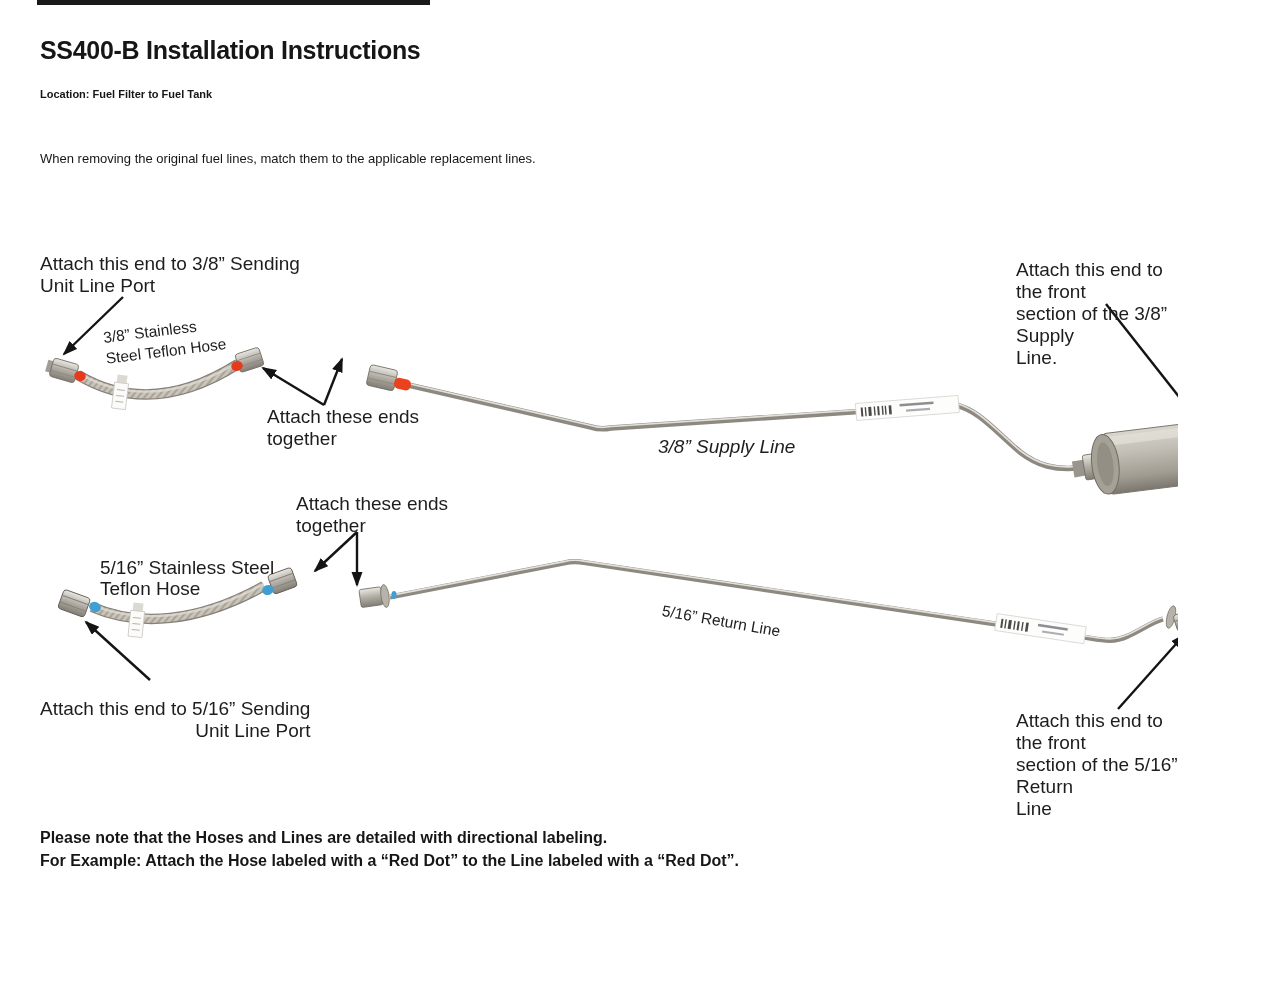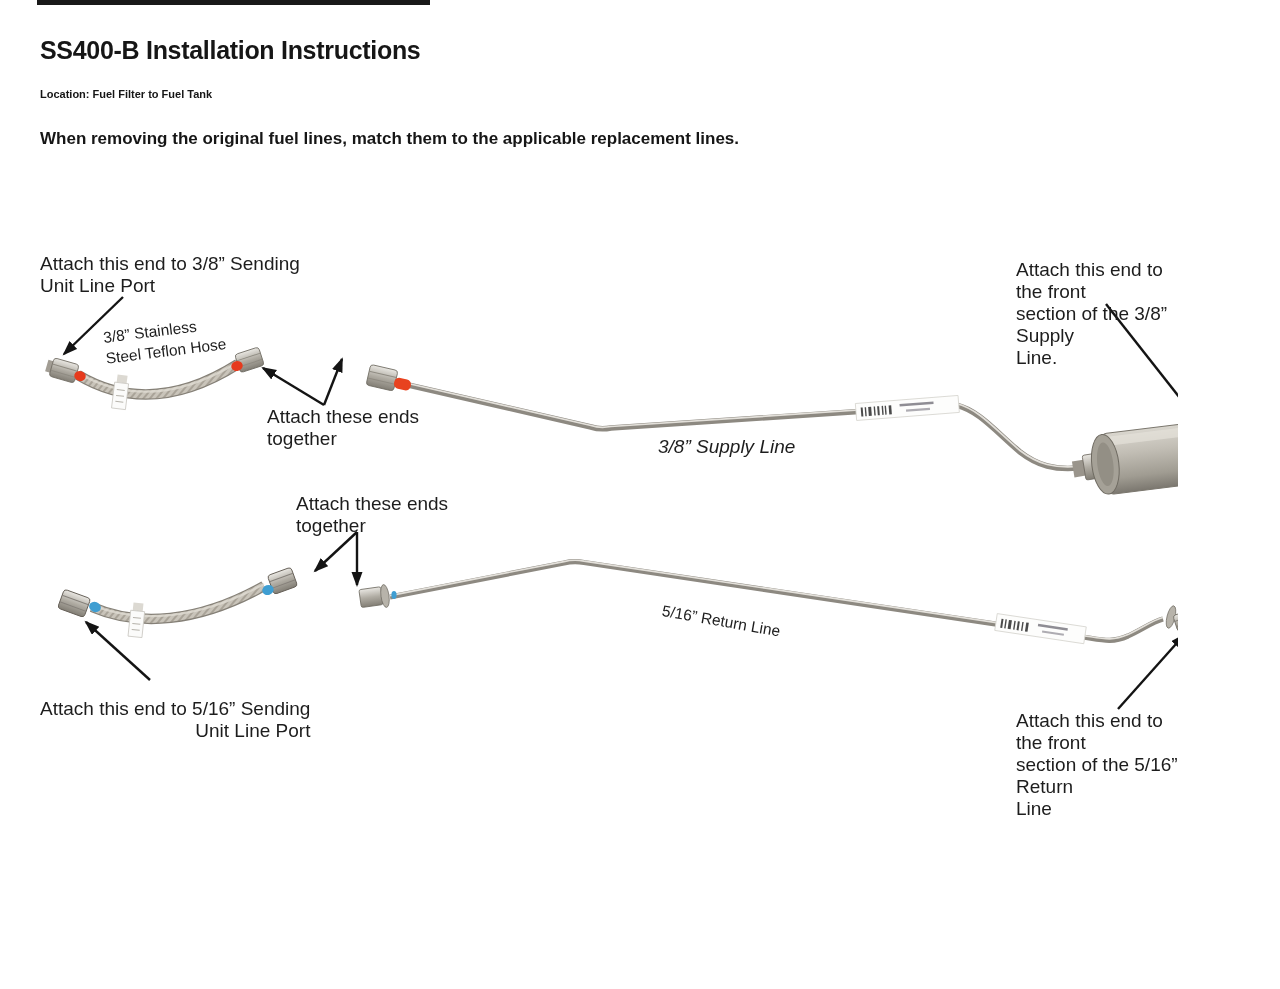--- a/index.html
+++ b/index.html
@@ -2,21 +2,21 @@
 <html><head>
 <meta charset="utf-8">
 <style>
   html,body{margin:0;padding:0;background:#ffffff;}
   .page{position:relative;width:1178px;height:989px;background:#ffffff;overflow:hidden;
         font-family:"Liberation Sans",sans-serif;color:#1d1d1d;}
   .art{position:absolute;left:0;top:0;width:1280px;height:989px;}
   .bar{position:absolute;left:37px;top:0;width:393px;height:5px;background:#191919;}
   .title{position:absolute;left:40px;top:36px;font-size:25px;font-weight:bold;letter-spacing:-0.3px;color:#161616;}
   .loc{position:absolute;left:40px;top:88px;font-size:11px;font-weight:bold;color:#161616;}
-  .intro{position:absolute;left:40px;top:129px;font-size:17px;font-weight:bold;color:#161616;}
+  .intro{position:absolute;left:40px;top:151px;font-size:13px;font-weight:normal;color:#161616;}
   .ann{position:absolute;font-size:19px;line-height:22px;white-space:pre-line;color:#1d1d1d;}
   .rot-ccw{transform:rotate(-7deg);transform-origin:0 0;}
   .rot-cw{transform:rotate(10deg);transform-origin:0 0;}
   .footer{position:absolute;left:40px;top:826px;font-size:16px;font-weight:bold;line-height:23px;color:#161616;}
 </style>
 </head>
 <body>
 
 <div class="page">
 
@@ -190,20 +190,26 @@
   <div class="ann rot-ccw" style="left:102px;top:327px;font-size:15.5px;line-height:21px;">3/8” Stainless
 Steel Teflon Hose</div>
   <div class="ann" style="left:267px;top:406px;">Attach these ends
 together</div>
   <div class="ann" style="left:658px;top:436px;font-style:italic;">3/8” Supply Line</div>
   <div class="ann" style="left:1016px;top:259px;">Attach this end to the front
 section of the 3/8” Supply
 Line.</div>
   <div class="ann" style="left:296px;top:493px;">Attach these ends
 together</div>
+  <div class="ann" style="left:100px;top:557px;line-height:21px;">5/16” Stainless Steel
+Teflon Hose</div>
   <div class="ann rot-cw" style="left:664px;top:600px;font-size:15.5px;">5/16” Return Line</div>
   <div class="ann" style="left:40px;top:698px;text-align:right;">Attach this end to 5/16” Sending
 Unit Line Port</div>
   <div class="ann" style="left:1016px;top:710px;">Attach this end to the front
 section of the 5/16” Return
 Line</div>
 
+  <div class="footer">
+    <div>Please note that the Hoses and Lines are detailed with directional labeling.</div>
+    <div>For Example: Attach the Hose labeled with a “Red Dot” to the Line labeled with a “Red Dot”.</div>
+  </div>
 </div>
 
 </body></html>

